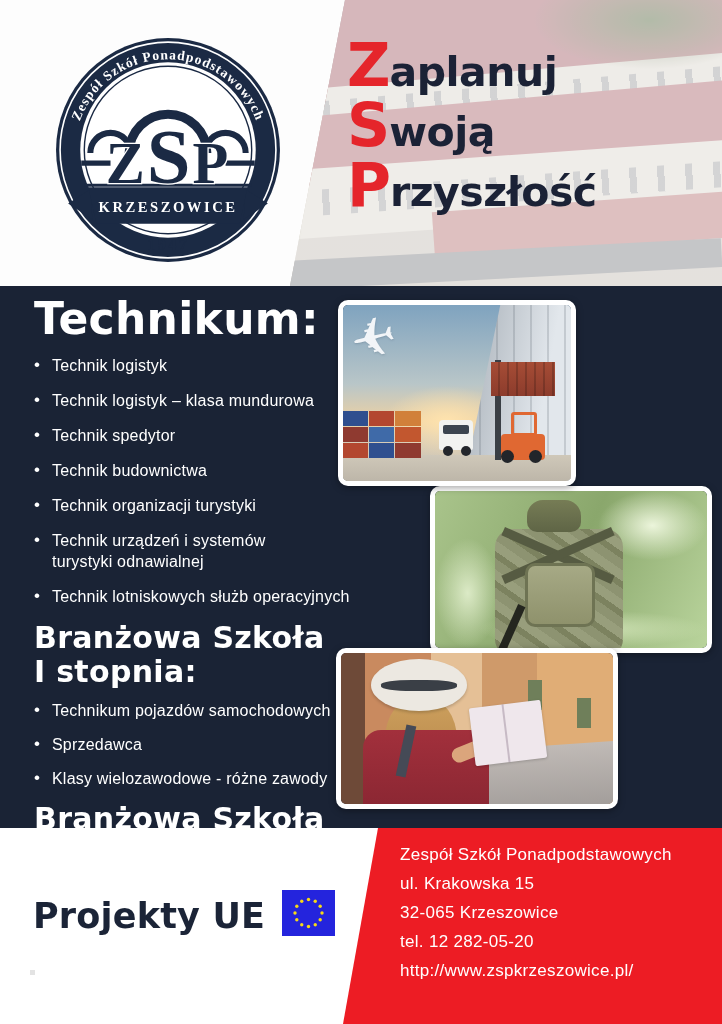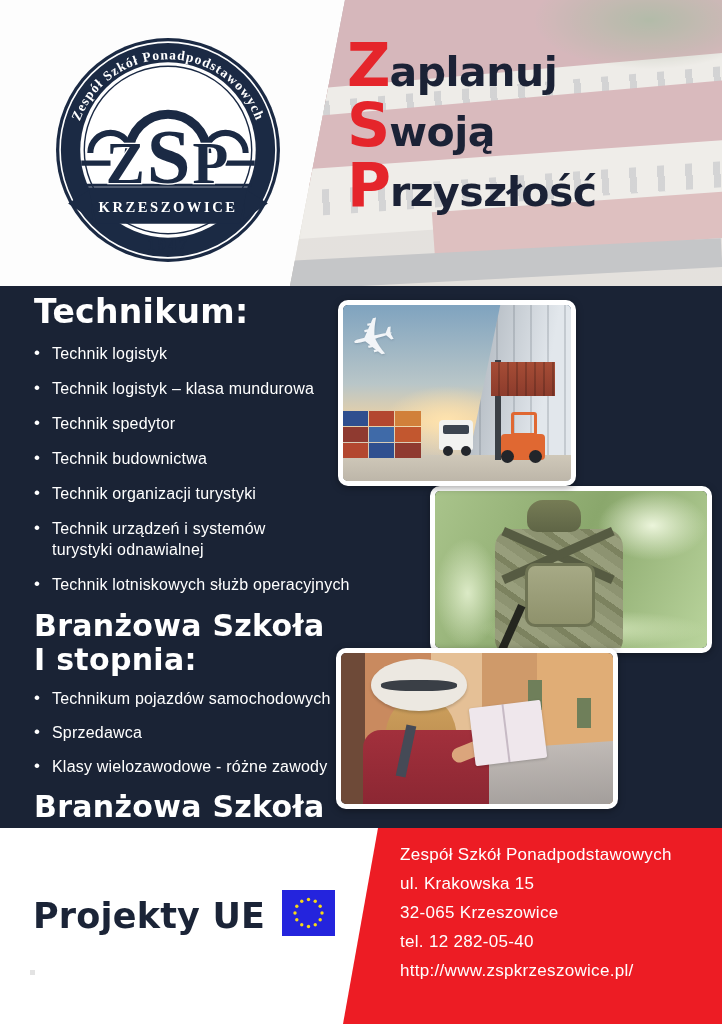--- a/index.html
+++ b/index.html
@@ -36,21 +36,21 @@
   .main-title{position:absolute;left:347px;top:30px;z-index:5;display:flex;flex-direction:column;}
   .t-line{display:flex;align-items:baseline;height:60px;}
   .t-initial{color:#e5252b;font-size:60px;font-weight:800;letter-spacing:-1px;}
   .t-rest{color:#1b2236;font-size:41px;font-weight:800;letter-spacing:-0.5px;}
 
   .zsp-logo{position:absolute;left:52px;top:34px;width:232px;height:232px;}
 
   
   .navy-section{position:absolute;left:0;top:286px;width:722px;height:542px;background:#1a2335;color:#fff;}
   .course-col{position:absolute;left:34px;top:8px;width:352px;}
-  .sec-heading{margin:0;font-size:33px;font-weight:800;line-height:1.12;letter-spacing:.3px;white-space:pre-line;}
+  .sec-heading{margin:0;font-size:44px;font-weight:800;line-height:1.12;letter-spacing:.3px;white-space:pre-line;}
   .sec-heading.small{font-size:30px;}
   .course-list{list-style:none;margin:12px 0 6px;padding:0;font-family:"Liberation Sans",sans-serif;}
   .course-list li{position:relative;padding-left:18px;margin:0 0 14px;font-size:16px;font-weight:500;letter-spacing:.2px;line-height:21px;white-space:pre-line;}
   .course-list li::before{content:"•";position:absolute;left:0;top:-1px;font-size:17px;}
   .course-list.tight li{margin-bottom:13px;}
 
   
   .photo-card{position:absolute;border:5px solid #fff;border-radius:10px;overflow:hidden;box-shadow:0 2px 7px rgba(0,0,0,.35);}
   .photo-logistics{left:338px;top:300px;width:228px;height:176px;z-index:3;}
   .photo-military{left:430px;top:486px;width:272px;height:157px;z-index:1;}
@@ -280,21 +280,21 @@
       <div class="sp w-hat"></div>
     </div>
   </div>
 
   <div class="bottom-section">
     <div class="red-contact-panel"></div>
     <div class="contact-block">
       <p>Zespół Szkół Ponadpodstawowych</p>
       <p>ul. Krakowska 15</p>
       <p>32-065 Krzeszowice</p>
-      <p>tel. 12 282-05-40</p>
+      <p>tel. 12 282-05-20</p>
       <p>http://www.zspkrzeszowice.pl/</p>
     </div>
     <div class="projects-row">
       <span class="projects-label">Projekty UE</span>
       <svg class="eu-flag" width="53" height="46" viewBox="0 0 53 46">
         <rect x="0" y="0" width="53" height="46" fill="#2424dd"></rect>
         <g fill="#f7d917">
           <circle cx="26.5" cy="9.5" r="1.7"></circle>
             <circle cx="33.25" cy="11.31" r="1.7"></circle>
           <circle cx="38.19" cy="16.25" r="1.7"></circle>

